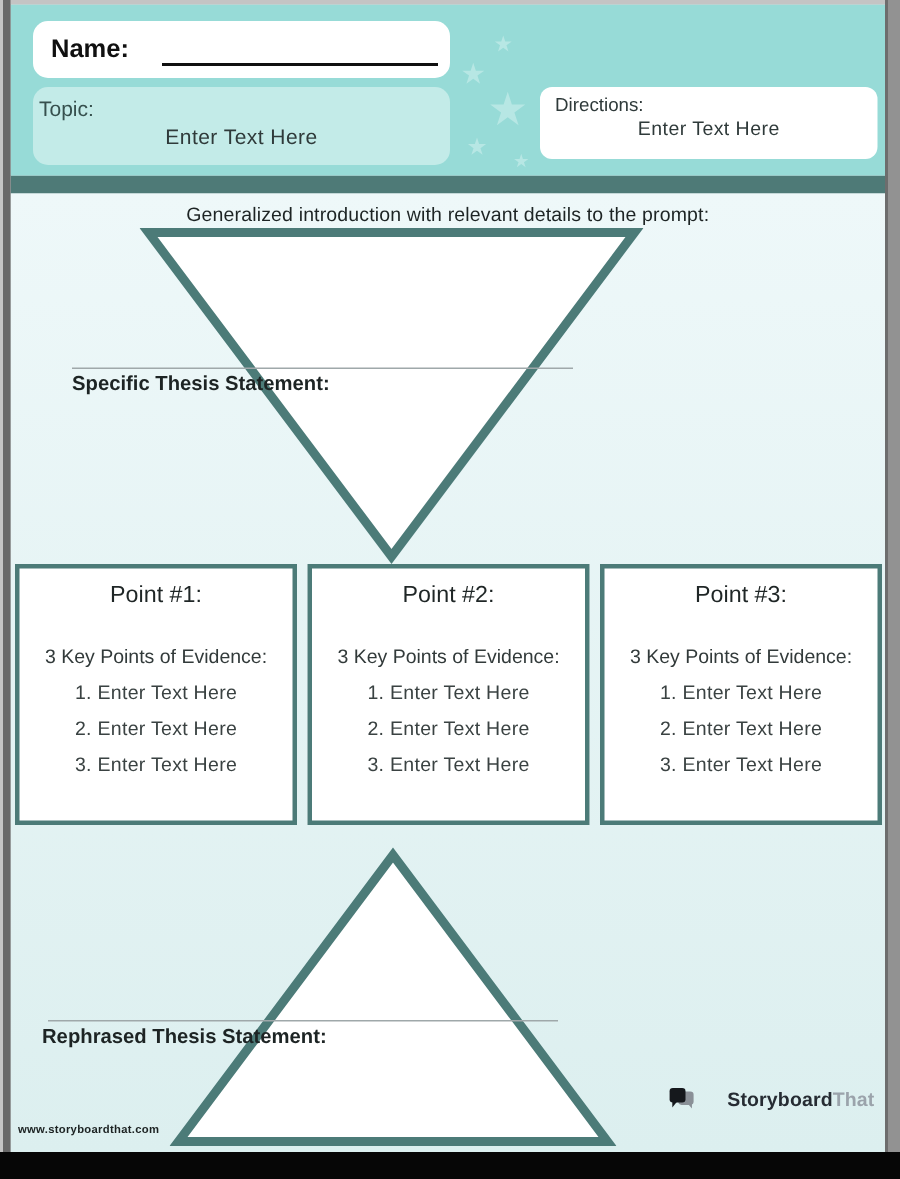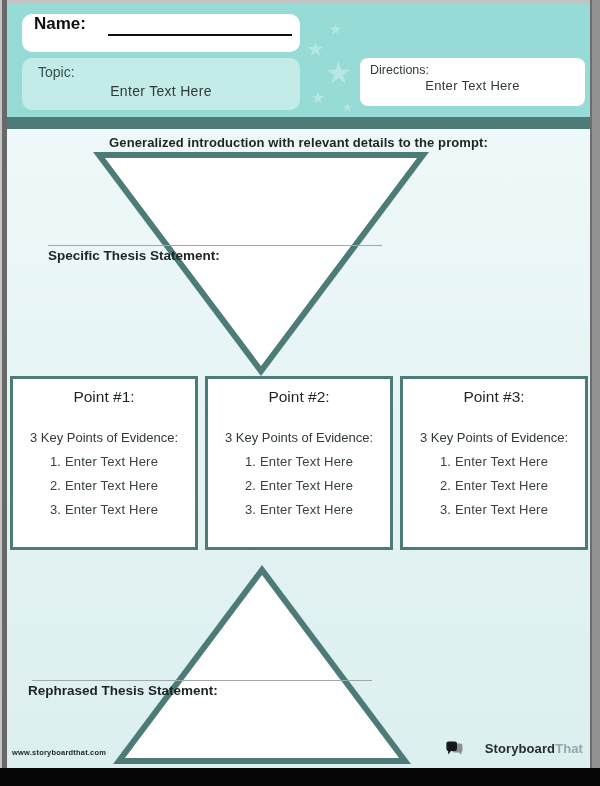--- a/index.html
+++ b/index.html
@@ -35,28 +35,28 @@
     height: 114px;
     background: #97dbd7;
     overflow: hidden;
   }
   .star { position: absolute; }
   .star polygon { fill: #b7e7e4; }
 
   .name-box {
     position: absolute; left: 15px; top: 11px; width: 278px; height: 38px;
     background: #ffffff; border-radius: 10px;
-    display: flex; padding: 0 8px 0 12px; gap: 21px;
+    display: flex; align-items: center; padding: 0 8px 0 12px; gap: 21px;
   }
   .name-label { font-size: 17px; font-weight: 700; color: #101010; white-space: nowrap; }
   .name-line  { flex: 1; border-bottom: 2.5px solid #101010; height: 22px; margin-left: 1px; }
 
   .topic-box {
     position: absolute; left: 15px; top: 55px; width: 278px; height: 52px;
-    background: #c3ebe8; border-radius: 10px; padding: 6px 16px;
+    background: #c3ebe8; border-radius: 10px; padding: 6px 4px;
   }
   .topic-label { font-size: 14px; color: #36504e; }
   .topic-value { text-align: center; font-size: 14px; color: #2f3a3a; margin-top: 3px; letter-spacing: .3px; }
 
   .directions-box {
     position: absolute; left: 353px; top: 55px; width: 225px; height: 48px;
     background: #ffffff; border-radius: 8px; padding: 5px 10px;
   }
   .directions-label { font-size: 12.5px; color: #2f3a3a; }
   .directions-value { text-align: center; font-size: 13px; color: #2f3a3a; margin-top: 1px; letter-spacing: .3px; }
@@ -66,21 +66,21 @@
 
   
   .body {
     position: relative;
     height: 639px;
     background: linear-gradient(#eef8f9, #dcefef);
     overflow: hidden;
   }
   .center-label {
     position: absolute; left: 0; width: 100%;
-    text-align: center; font-size: 13px; font-weight: 700; color: #1d2424;
+    text-align: center; font-size: 13px; font-weight: 400; color: #1d2424;
     letter-spacing: .1px;
   }
   .intro-label   { top: 6px; }
   .summary-label { top: 424px; }
 
   .tri { position: absolute; }
   .tri polygon { fill: #ffffff; stroke: #4c7b78; stroke-width: 6; stroke-linejoin: miter; }
   .tri-top    { left: 86px;  top: 21px;  }
   .tri-bottom { left: 106px; top: 435px; }
 
@@ -106,21 +106,21 @@
   .point-title    { font-size: 15.5px; color: #1f2626; }
   .evidence-label { font-size: 13px; color: #323a3a; margin-top: 24px; }
   .evidence-item  { font-size: 13px; color: #3a4242; margin-top: 9px; letter-spacing: .2px; }
 
   
   .site-url {
     position: absolute; left: 5px; top: 619px;
     font-size: 7.5px; font-weight: 700; color: #1c2222; letter-spacing: .2px; z-index: 4;
   }
   .brand {
-    position: absolute; right: 7px; top: 612px;
+    position: absolute; right: 7px; top: 596px;
     display: flex; align-items: center; gap: 22px; z-index: 4; text-align: center;
   }
   .brand-text { font-size: 13px; font-weight: 600; letter-spacing: .1px; }
   .brand-primary   { color: #262c33; }
   .brand-secondary { color: #9ba3ab; }
 </style>
 </head>
 <body>
 
 <div class="screen">

